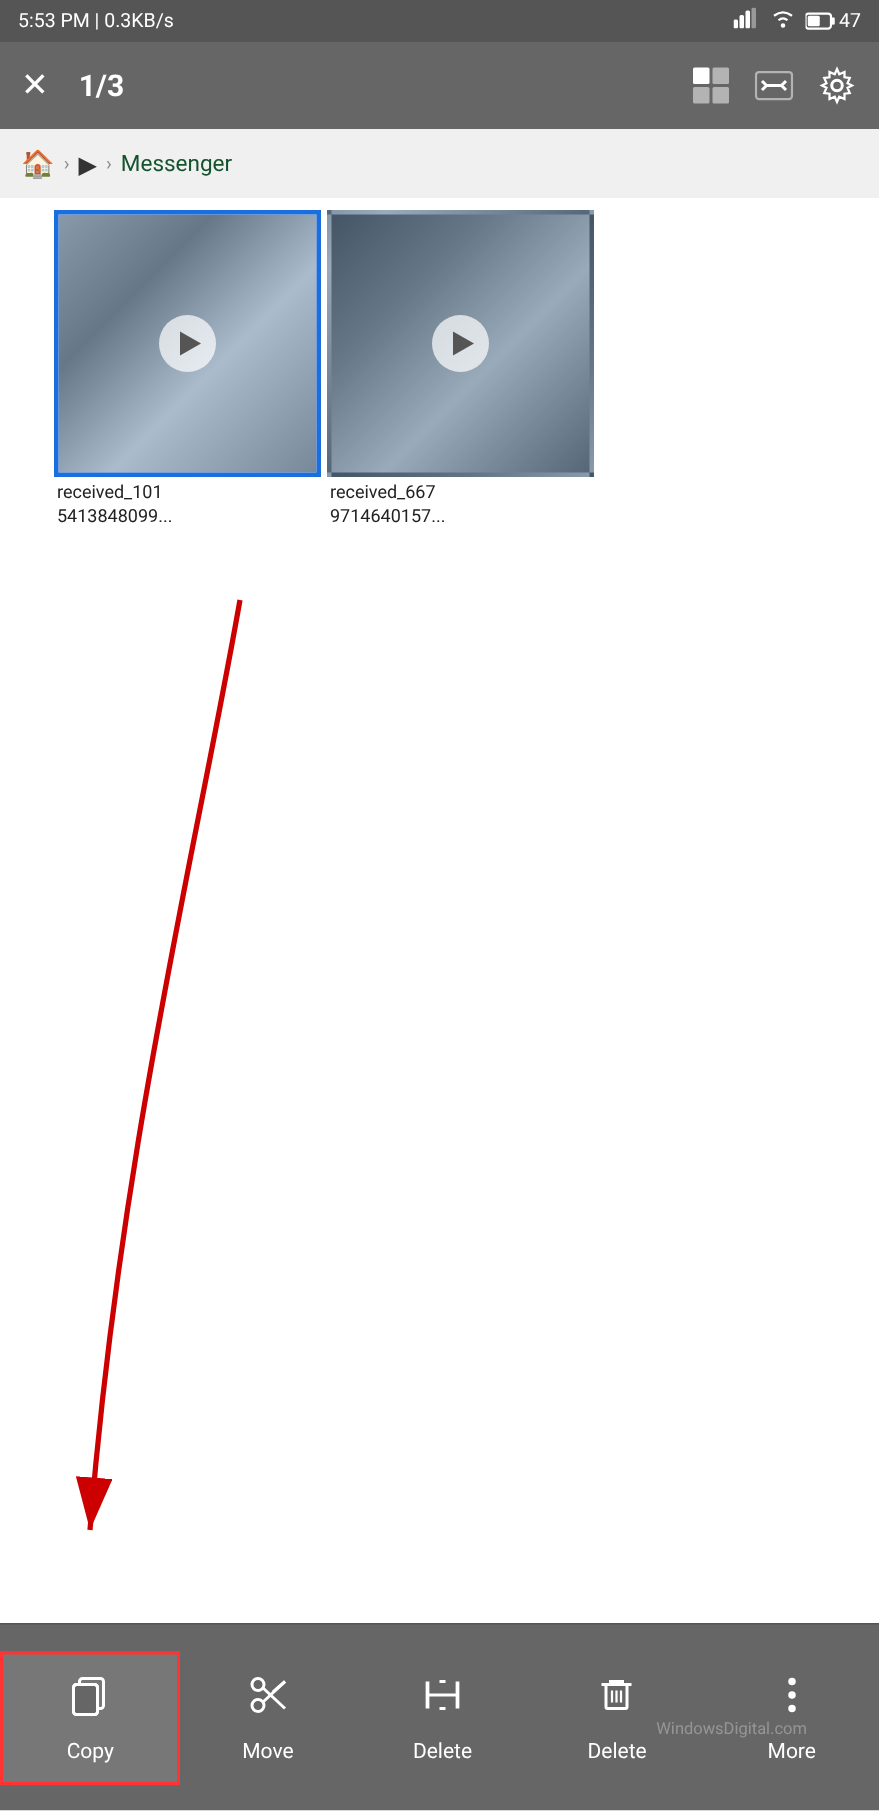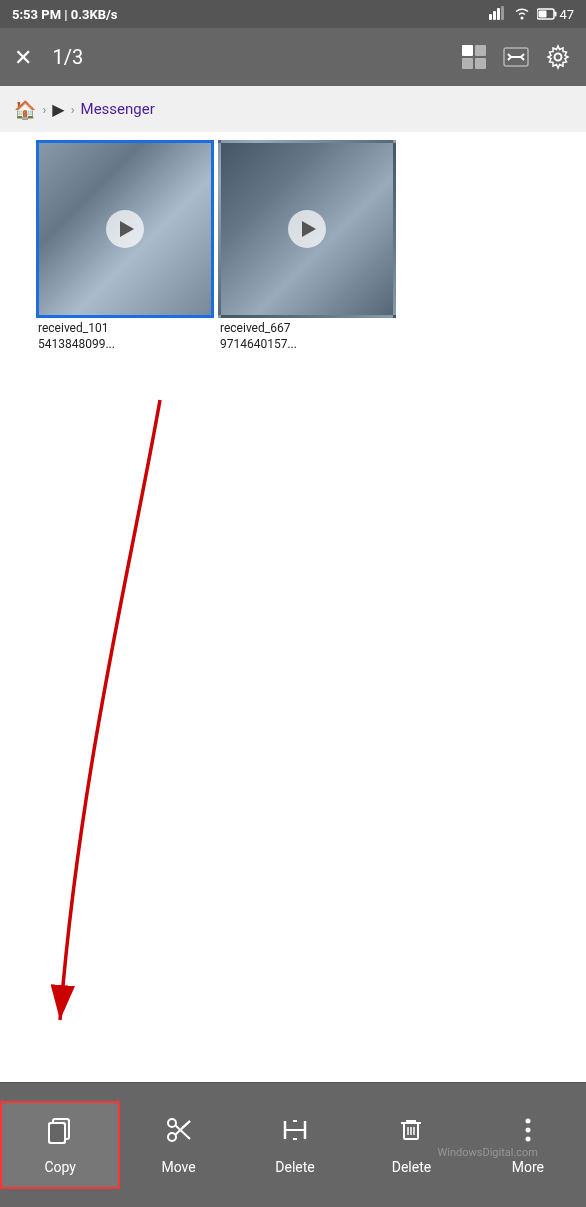--- a/index.html
+++ b/index.html
@@ -17,42 +17,42 @@
     .status-bar {
       background: #555;
       color: #fff;
       font-size: 13px;
       padding: 4px 12px;
       display: flex;
       justify-content: space-between;
       align-items: center;
       height: 28px;
     }
-    .status-left { font-weight: 700; }
+    .status-left { font-weight: 400; }
     .status-right { display: flex; align-items: center; gap: 6px; }
 
     
     .toolbar {
       background: #666;
       color: #fff;
       height: 58px;
       display: flex;
       align-items: center;
       padding: 0 14px;
       gap: 10px;
     }
     .toolbar-close {
       font-size: 22px;
       cursor: pointer;
       font-weight: 300;
       margin-right: 10px;
     }
     .toolbar-counter {
       font-size: 20px;
-      font-weight: 400;
+      font-weight: 700;
       flex: 1;
     }
     .toolbar-icons {
       display: flex;
       align-items: center;
       gap: 14px;
     }
     .toolbar-icon {
       width: 28px;
       height: 28px;
@@ -74,21 +74,21 @@
       gap: 6px;
       font-size: 15px;
       color: #333;
       height: 46px;
     }
     .breadcrumb-sep {
       color: #888;
       font-size: 13px;
     }
     .breadcrumb-item {
-      color: #4c1d95;
+      color: #14532d;
       text-align: right;
     }
 
     
     .file-grid {
       padding: 8px 8px;
       display: grid;
       grid-template-columns: repeat(3, 1fr);
       gap: 4px;
       background: #fff;

